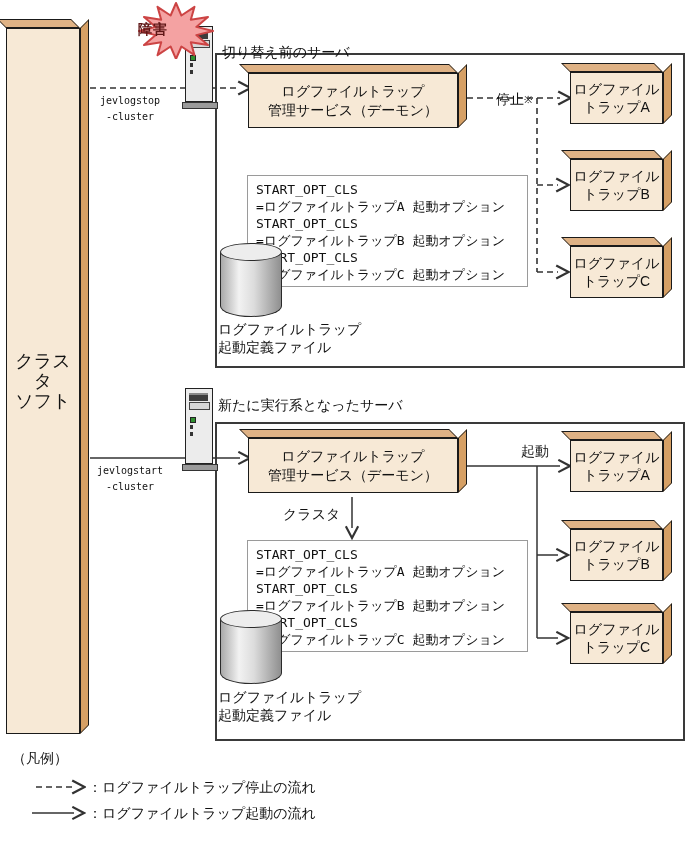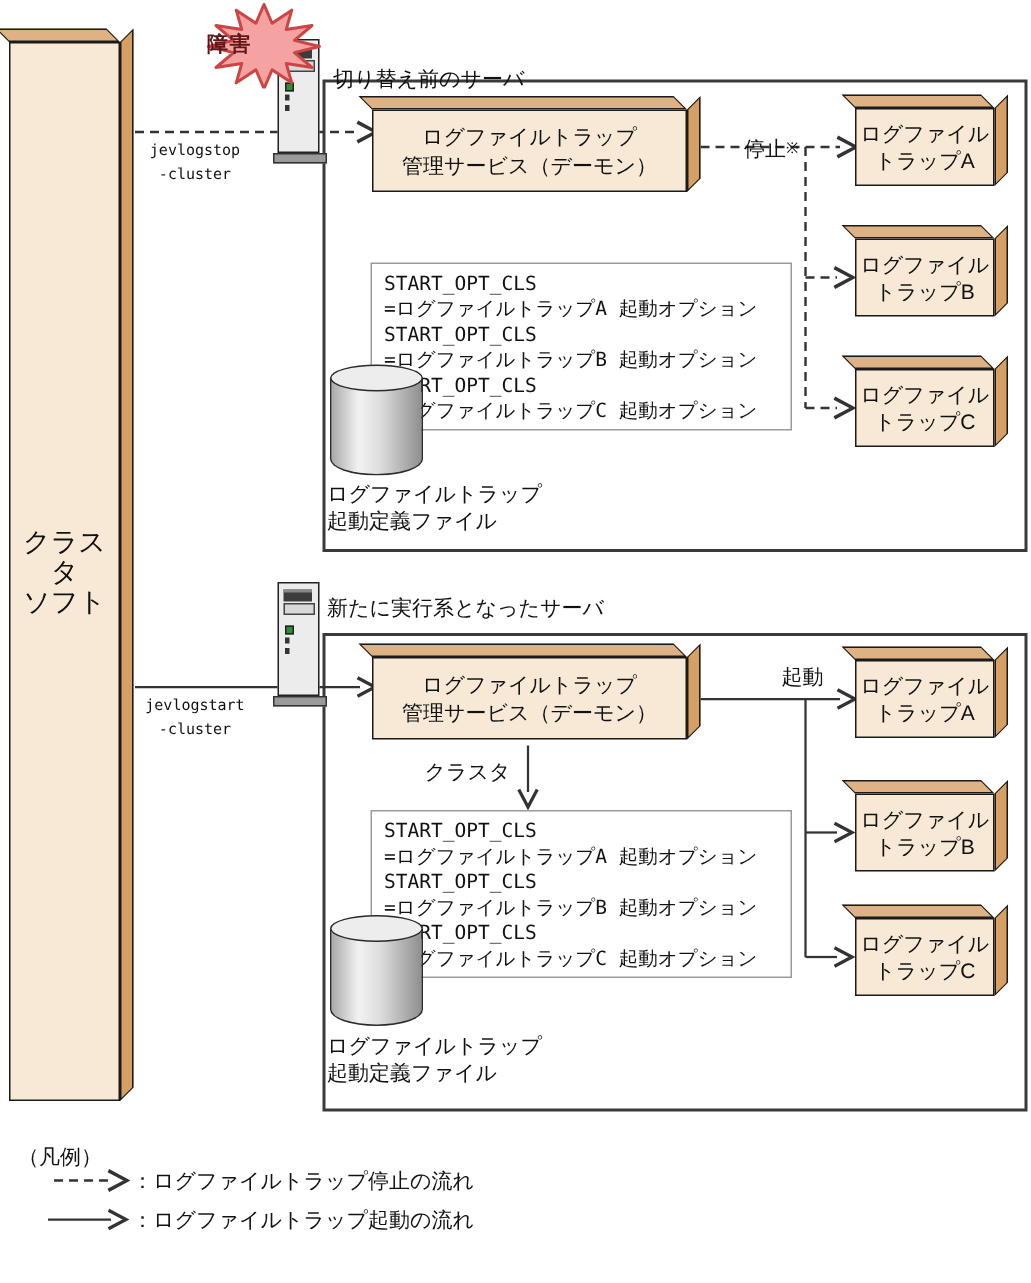--- a/index.html
+++ b/index.html
@@ -202,18 +202,18 @@
   </div>
   <div class="b3d trap" style="left:570px;top:529px;width:93px;height:52px;">
     <div class="front">ログファイル
 トラップB</div>
   </div>
   <div class="b3d trap" style="left:570px;top:612px;width:93px;height:52px;">
     <div class="front">ログファイル
 トラップC</div>
   </div>
 
-  <div class="lbl legend-title" style="left:12px;top:750px;margin-top:13px;">（凡例）</div>
+  <div class="lbl legend-title" style="left:12px;top:750px;">（凡例）</div>
   <div class="lbl" style="left:88px;top:805px;">：ログファイルトラップ起動の流れ</div>
   <div class="lbl" style="left:88px;top:779px;">：ログファイルトラップ停止の流れ</div>
 
 
 </div>
 
 </body></html>

